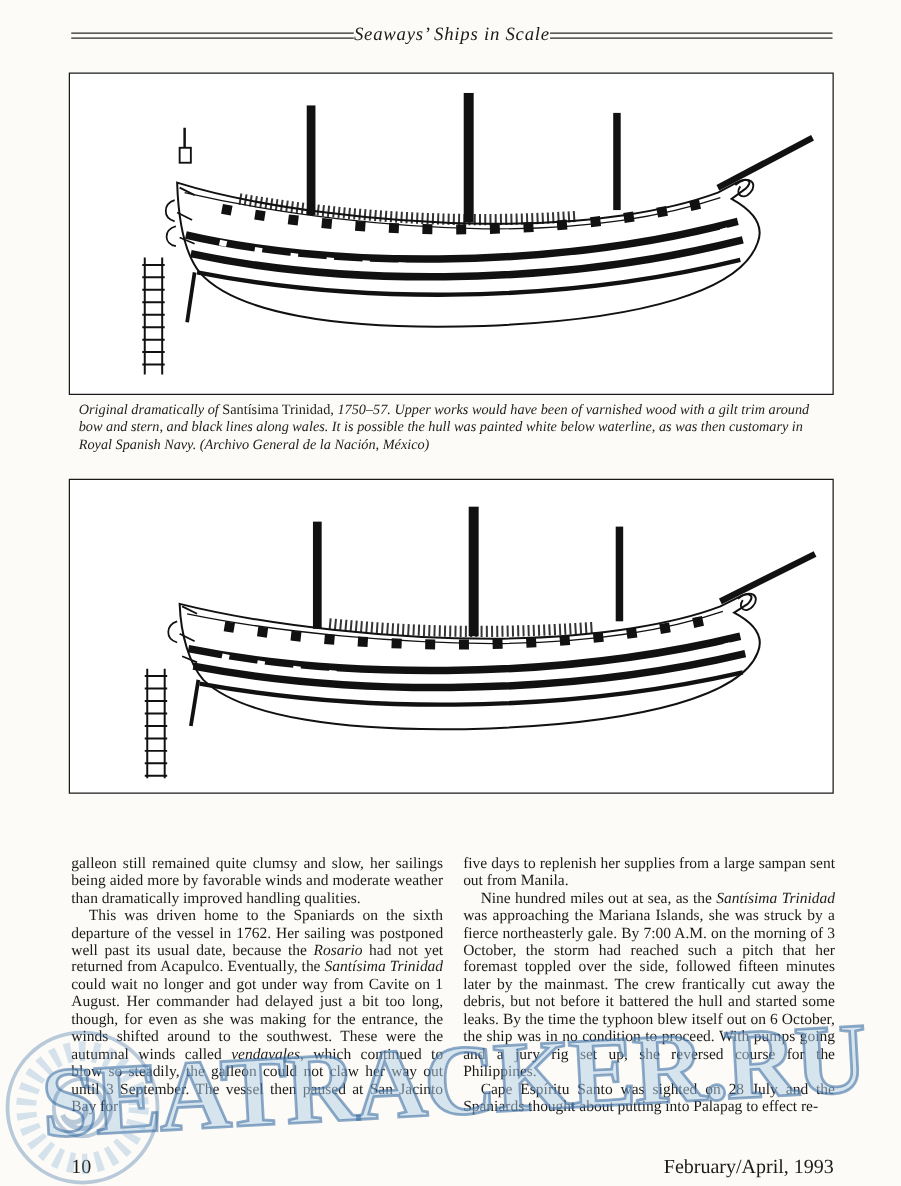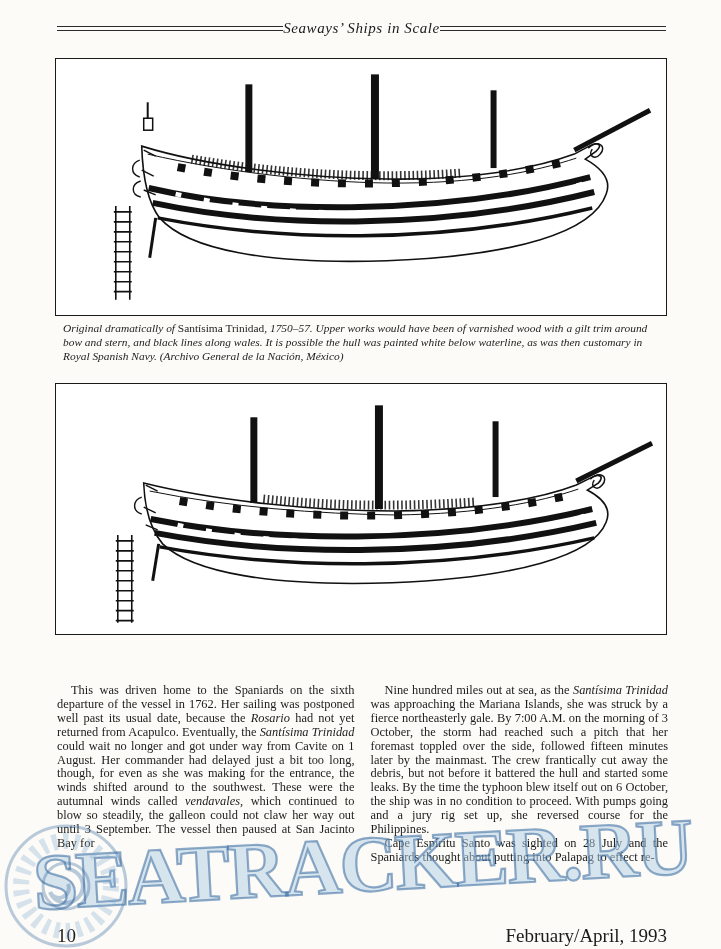--- a/index.html
+++ b/index.html
@@ -30,21 +30,21 @@
 
   
   .columns { position:absolute; top:684px; left:57px; width:611px; display:flex; gap:16px; }
   .col { width:298px; font-size:12.4px; line-height:13.9px; text-align:justify; }
   .col p { margin:0; }
   .col p.ind { text-indent:14px; }
   .col i { font-style:italic; }
 
   
   .footer { position:absolute; top:925px; left:57px; right:54px;
-    display:flex; justify-content:space-between; font-size:19px; }
+    display:flex; justify-content:space-between; font-size:16px; }
 
   
   .watermark { position:absolute; left:0; bottom:0; width:721px; height:175px; pointer-events:none; }
 </style>
 </head>
 <body>
 
 <div class="page">
 
   <div class="header">
@@ -112,23 +112,25 @@
       <g stroke="#111" stroke-width="1.6">
         <path d="M62,150 L62,238 M76,150 L76,238"></path>
         <path d="M60,156 h18 M60,166 h18 M60,176 h18 M60,186 h18 M60,196 h18 M60,206 h18 M60,216 h18 M60,226 h18 M60,236 h18"></path>
       </g>
     </svg>
   </div>
 
 
   <div class="columns">
     <div class="col">
+      <p><span>galleon still remained quite clumsy and slow, her sailings being aided more by favorable winds and moderate weather than dramatically improved handling qualities.</span></p>
       <p class="ind"><span>This was driven home to the Spaniards on the sixth departure of the vessel in 1762. Her sailing was postponed well past its usual date, because the </span><i>Rosario</i><span> had not yet returned from Acapulco. Eventually, the </span><i>Santísima Trinidad</i><span> could wait no longer and got under way from Cavite on 1 August. Her commander had delayed just a bit too long, though, for even as she was making for the entrance, the winds shifted around to the southwest. These were the autumnal winds called </span><i>vendavales</i><span>, which continued to blow so steadily, the galleon could not claw her way out until 3 September. The vessel then paused at San Jacinto Bay for</span></p>
     </div>
     <div class="col">
+      <p><span>five days to replenish her supplies from a large sampan sent out from Manila.</span></p>
       <p class="ind"><span>Nine hundred miles out at sea, as the </span><i>Santísima Trinidad</i><span> was approaching the Mariana Islands, she was struck by a fierce northeasterly gale. By 7:00 A.M. on the morning of 3 October, the storm had reached such a pitch that her foremast toppled over the side, followed fifteen minutes later by the mainmast. The crew frantically cut away the debris, but not before it battered the hull and started some leaks. By the time the typhoon blew itself out on 6 October, the ship was in no condition to proceed. With pumps going and a jury rig set up, she reversed course for the Philippines.</span></p>
       <p class="ind"><span>Cape Espíritu Santo was sighted on 28 July and the Spaniards thought about putting into Palapag to effect re-</span></p>
     </div>
   </div>
 
   <div class="footer">
     <span>10</span>
     <span>February/April, 1993</span>
   </div>
 

